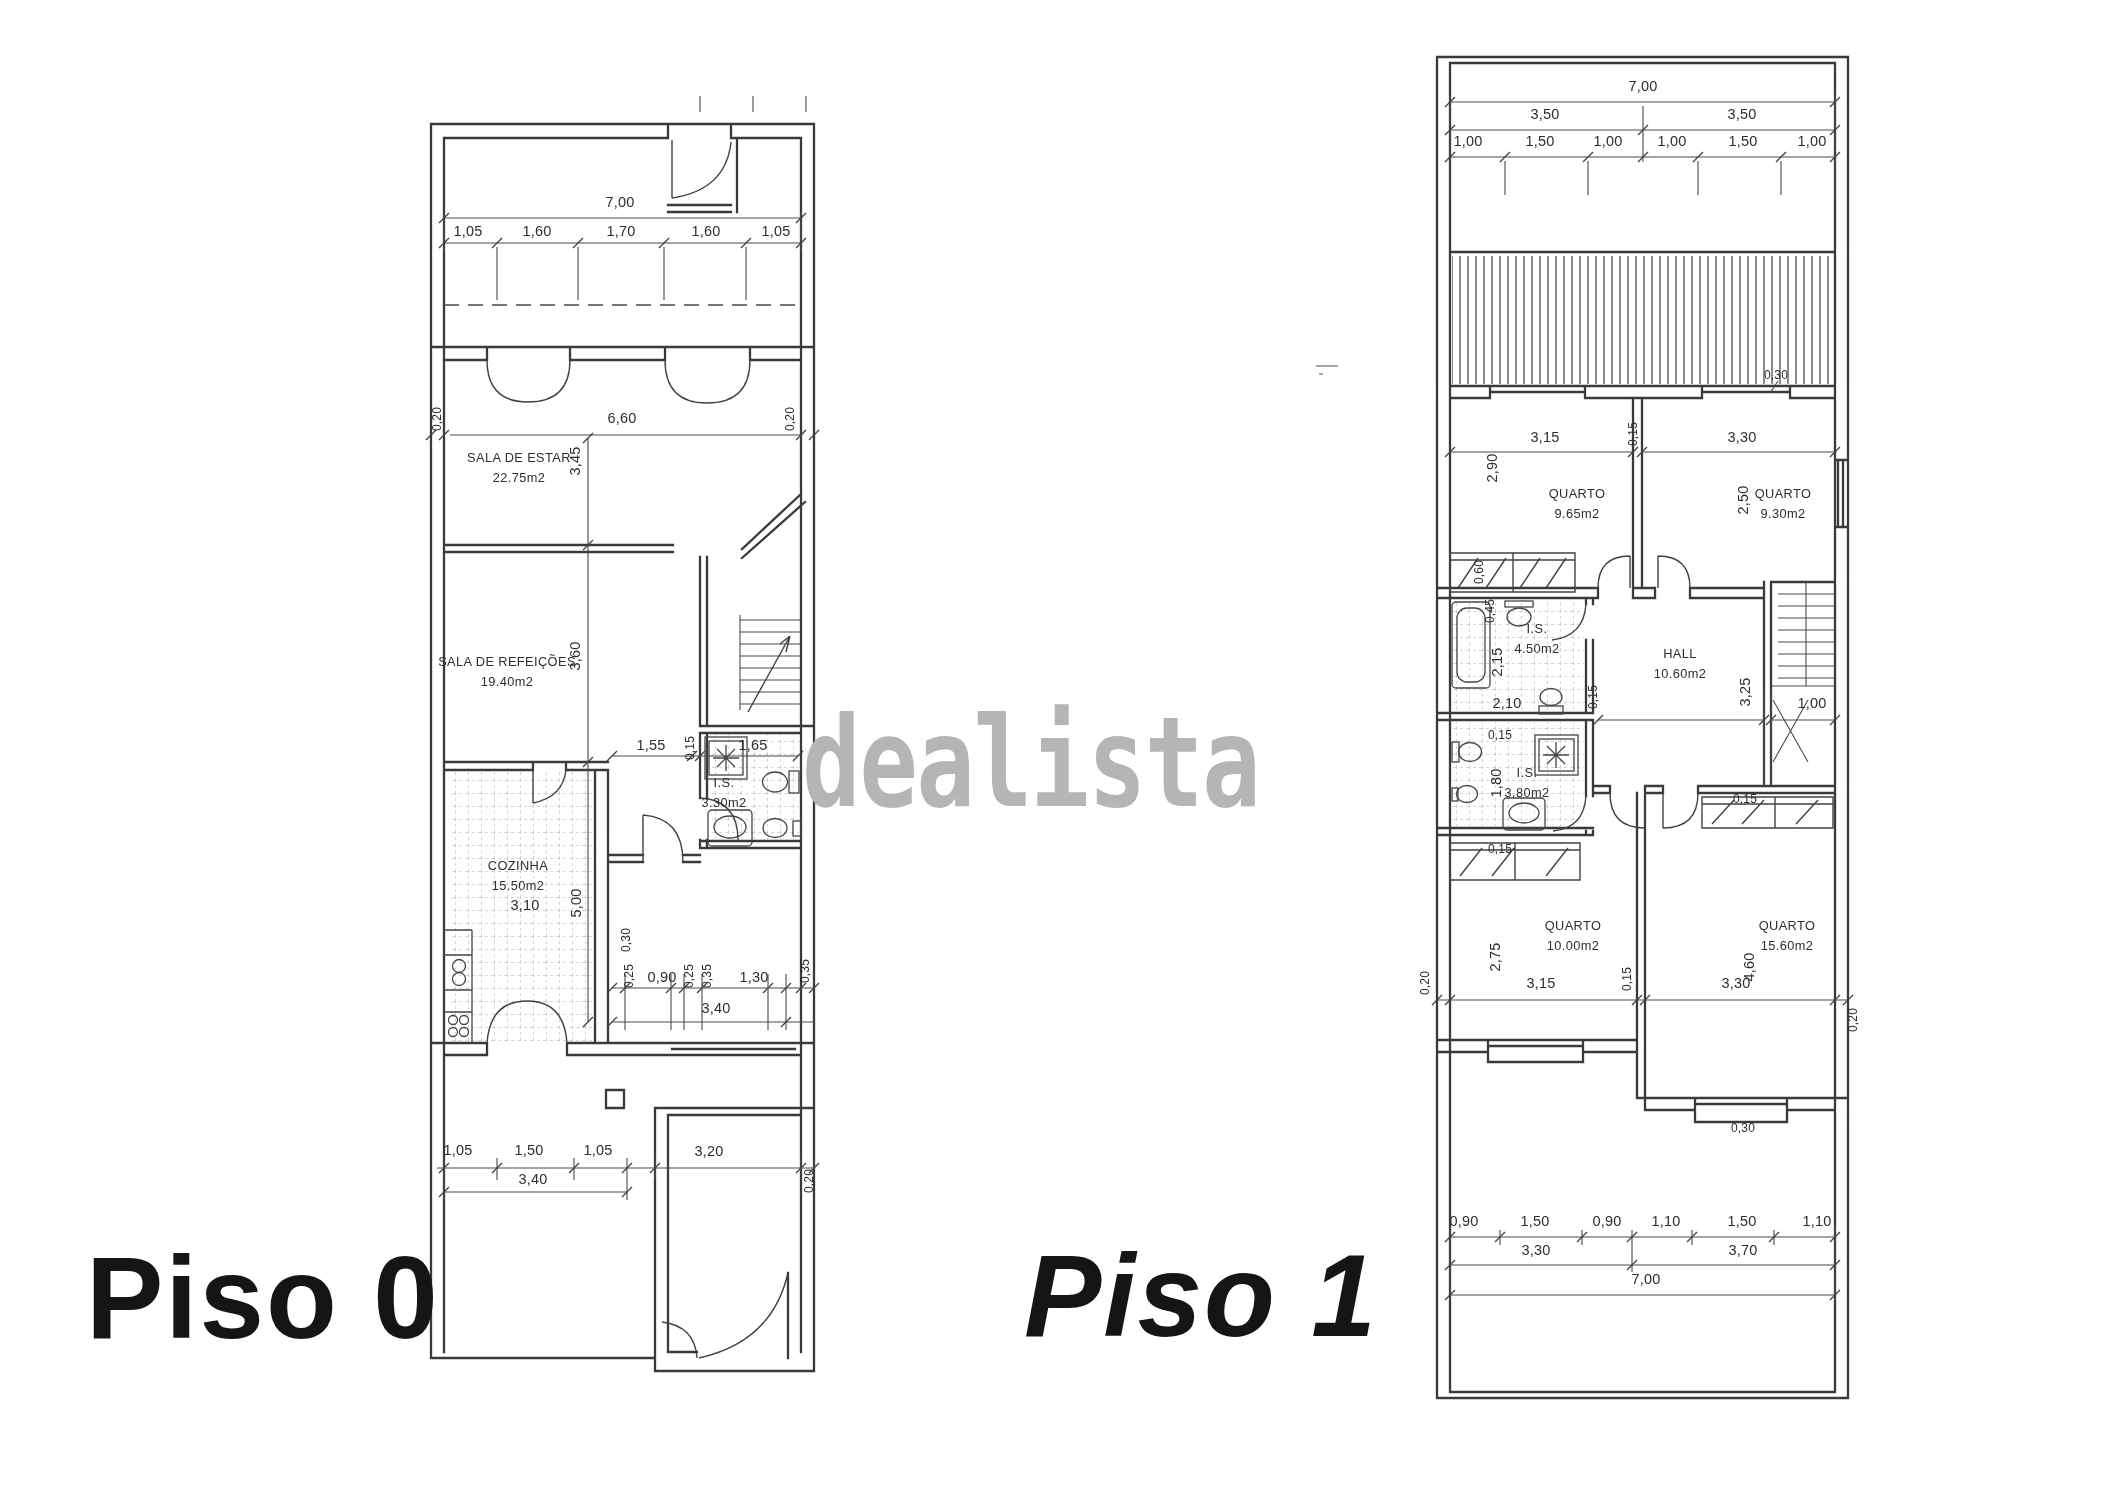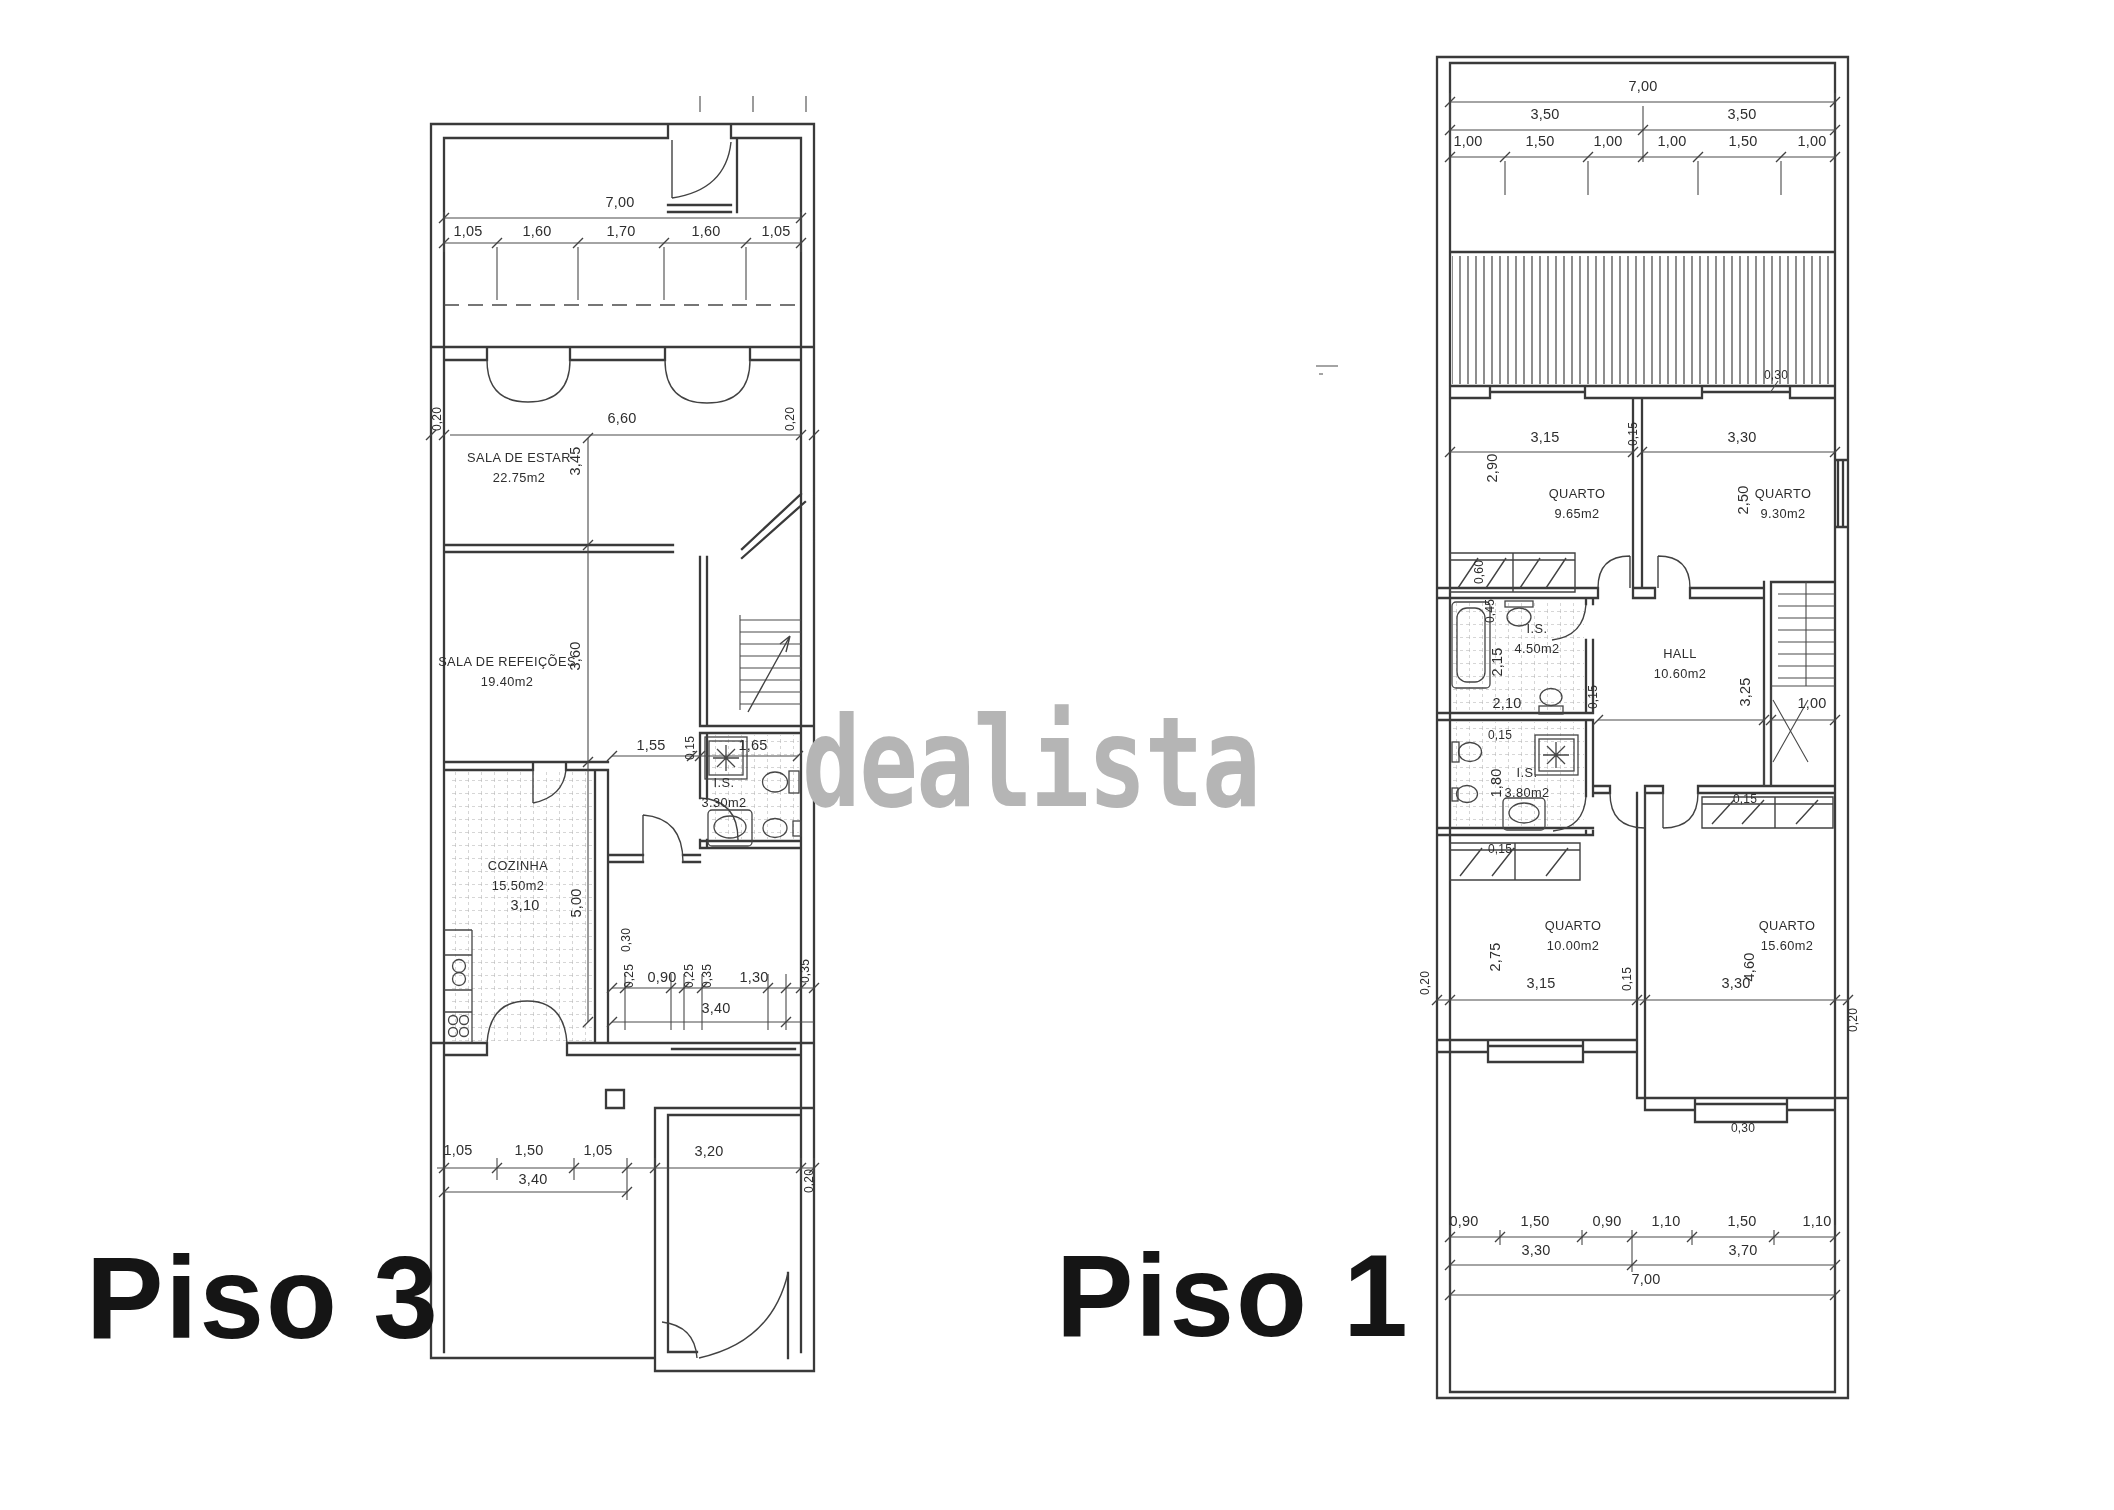--- a/index.html
+++ b/index.html
@@ -16,21 +16,21 @@
   .dashed{stroke:#4a4a4a;stroke-width:1.3;fill:none;stroke-dasharray:15 9;}
   .fixt{stroke:#464646;stroke-width:1.3;fill:none;}
   .watermark{position:absolute;left:802px;top:700px;z-index:6;
     font-family:"DejaVu Sans Mono",monospace;font-weight:700;font-size:125px;
     line-height:1;color:#b5b5b5;transform:scaleX(.78);transform-origin:left top;
     letter-spacing:-2px;}
   .floor-label{position:absolute;z-index:4;color:#151515;
     font-family:"Liberation Sans",sans-serif;font-weight:600;
     font-size:116px;letter-spacing:2px;line-height:1;}
   #fl0{left:86px;top:1240px;}
-  #fl1{left:1056px;top:1238px;}
+  #fl1{left:1024px;top:1238px;font-style:italic;}
 </style>
 </head>
 <body>
 
 <svg id="plans" width="2114" height="1510" viewBox="0 0 2114 1510">
   <defs>
     <pattern id="tile" width="13" height="13" patternUnits="userSpaceOnUse">
       <path d="M13 0H0V13" fill="none" stroke="#9a9a9a" stroke-width="1" stroke-dasharray="3 3"></path>
     </pattern>
     <pattern id="deck" width="8" height="12" patternUnits="userSpaceOnUse">
@@ -304,14 +304,14 @@
         <text x="1527" y="797" class="room">3.80m2</text>
         <text x="1573" y="930" class="room">QUARTO</text>
         <text x="1573" y="950" class="room">10.00m2</text>
         <text x="1787" y="930" class="room">QUARTO</text>
         <text x="1787" y="950" class="room">15.60m2</text>
       </g>
   </g>
 </svg>
 
 <div class="watermark" style="color: rgb(181, 181, 181);">dealista</div>
-<div class="floor-label" id="fl0">Piso 3</div>
+<div class="floor-label" id="fl0">Piso 0</div>
 <div class="floor-label" id="fl1">Piso 1</div>
 
 </body></html>

